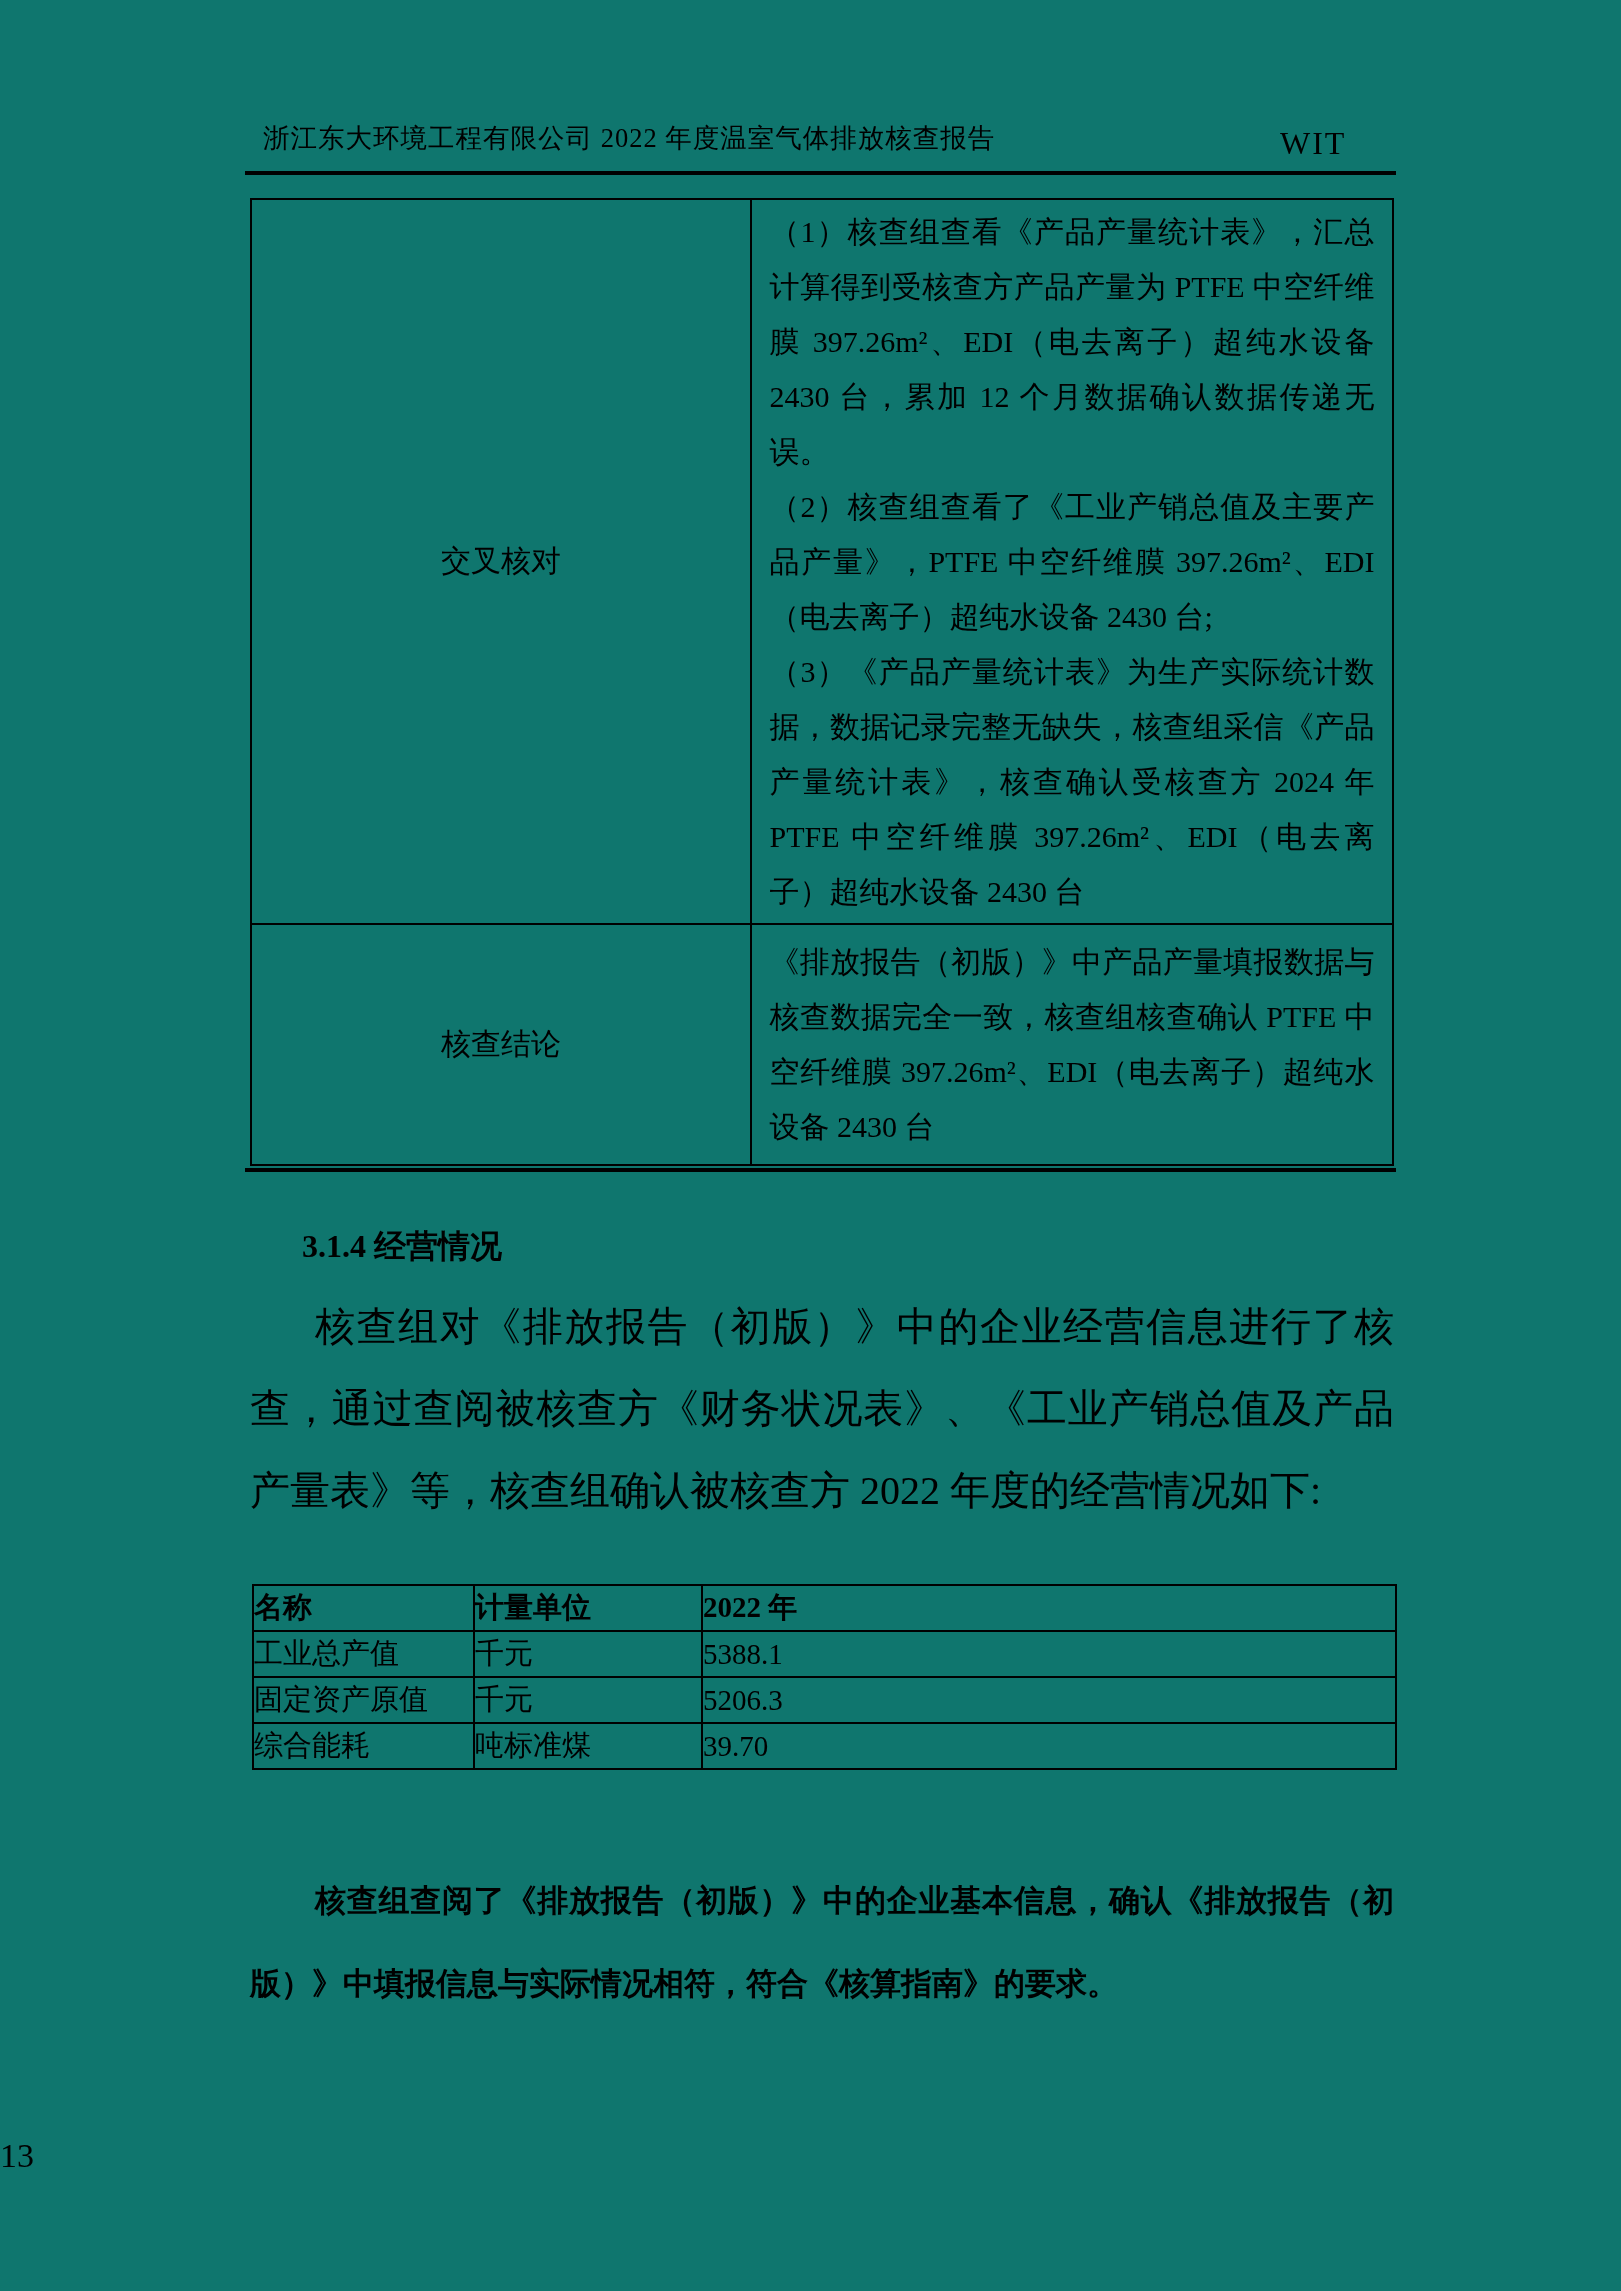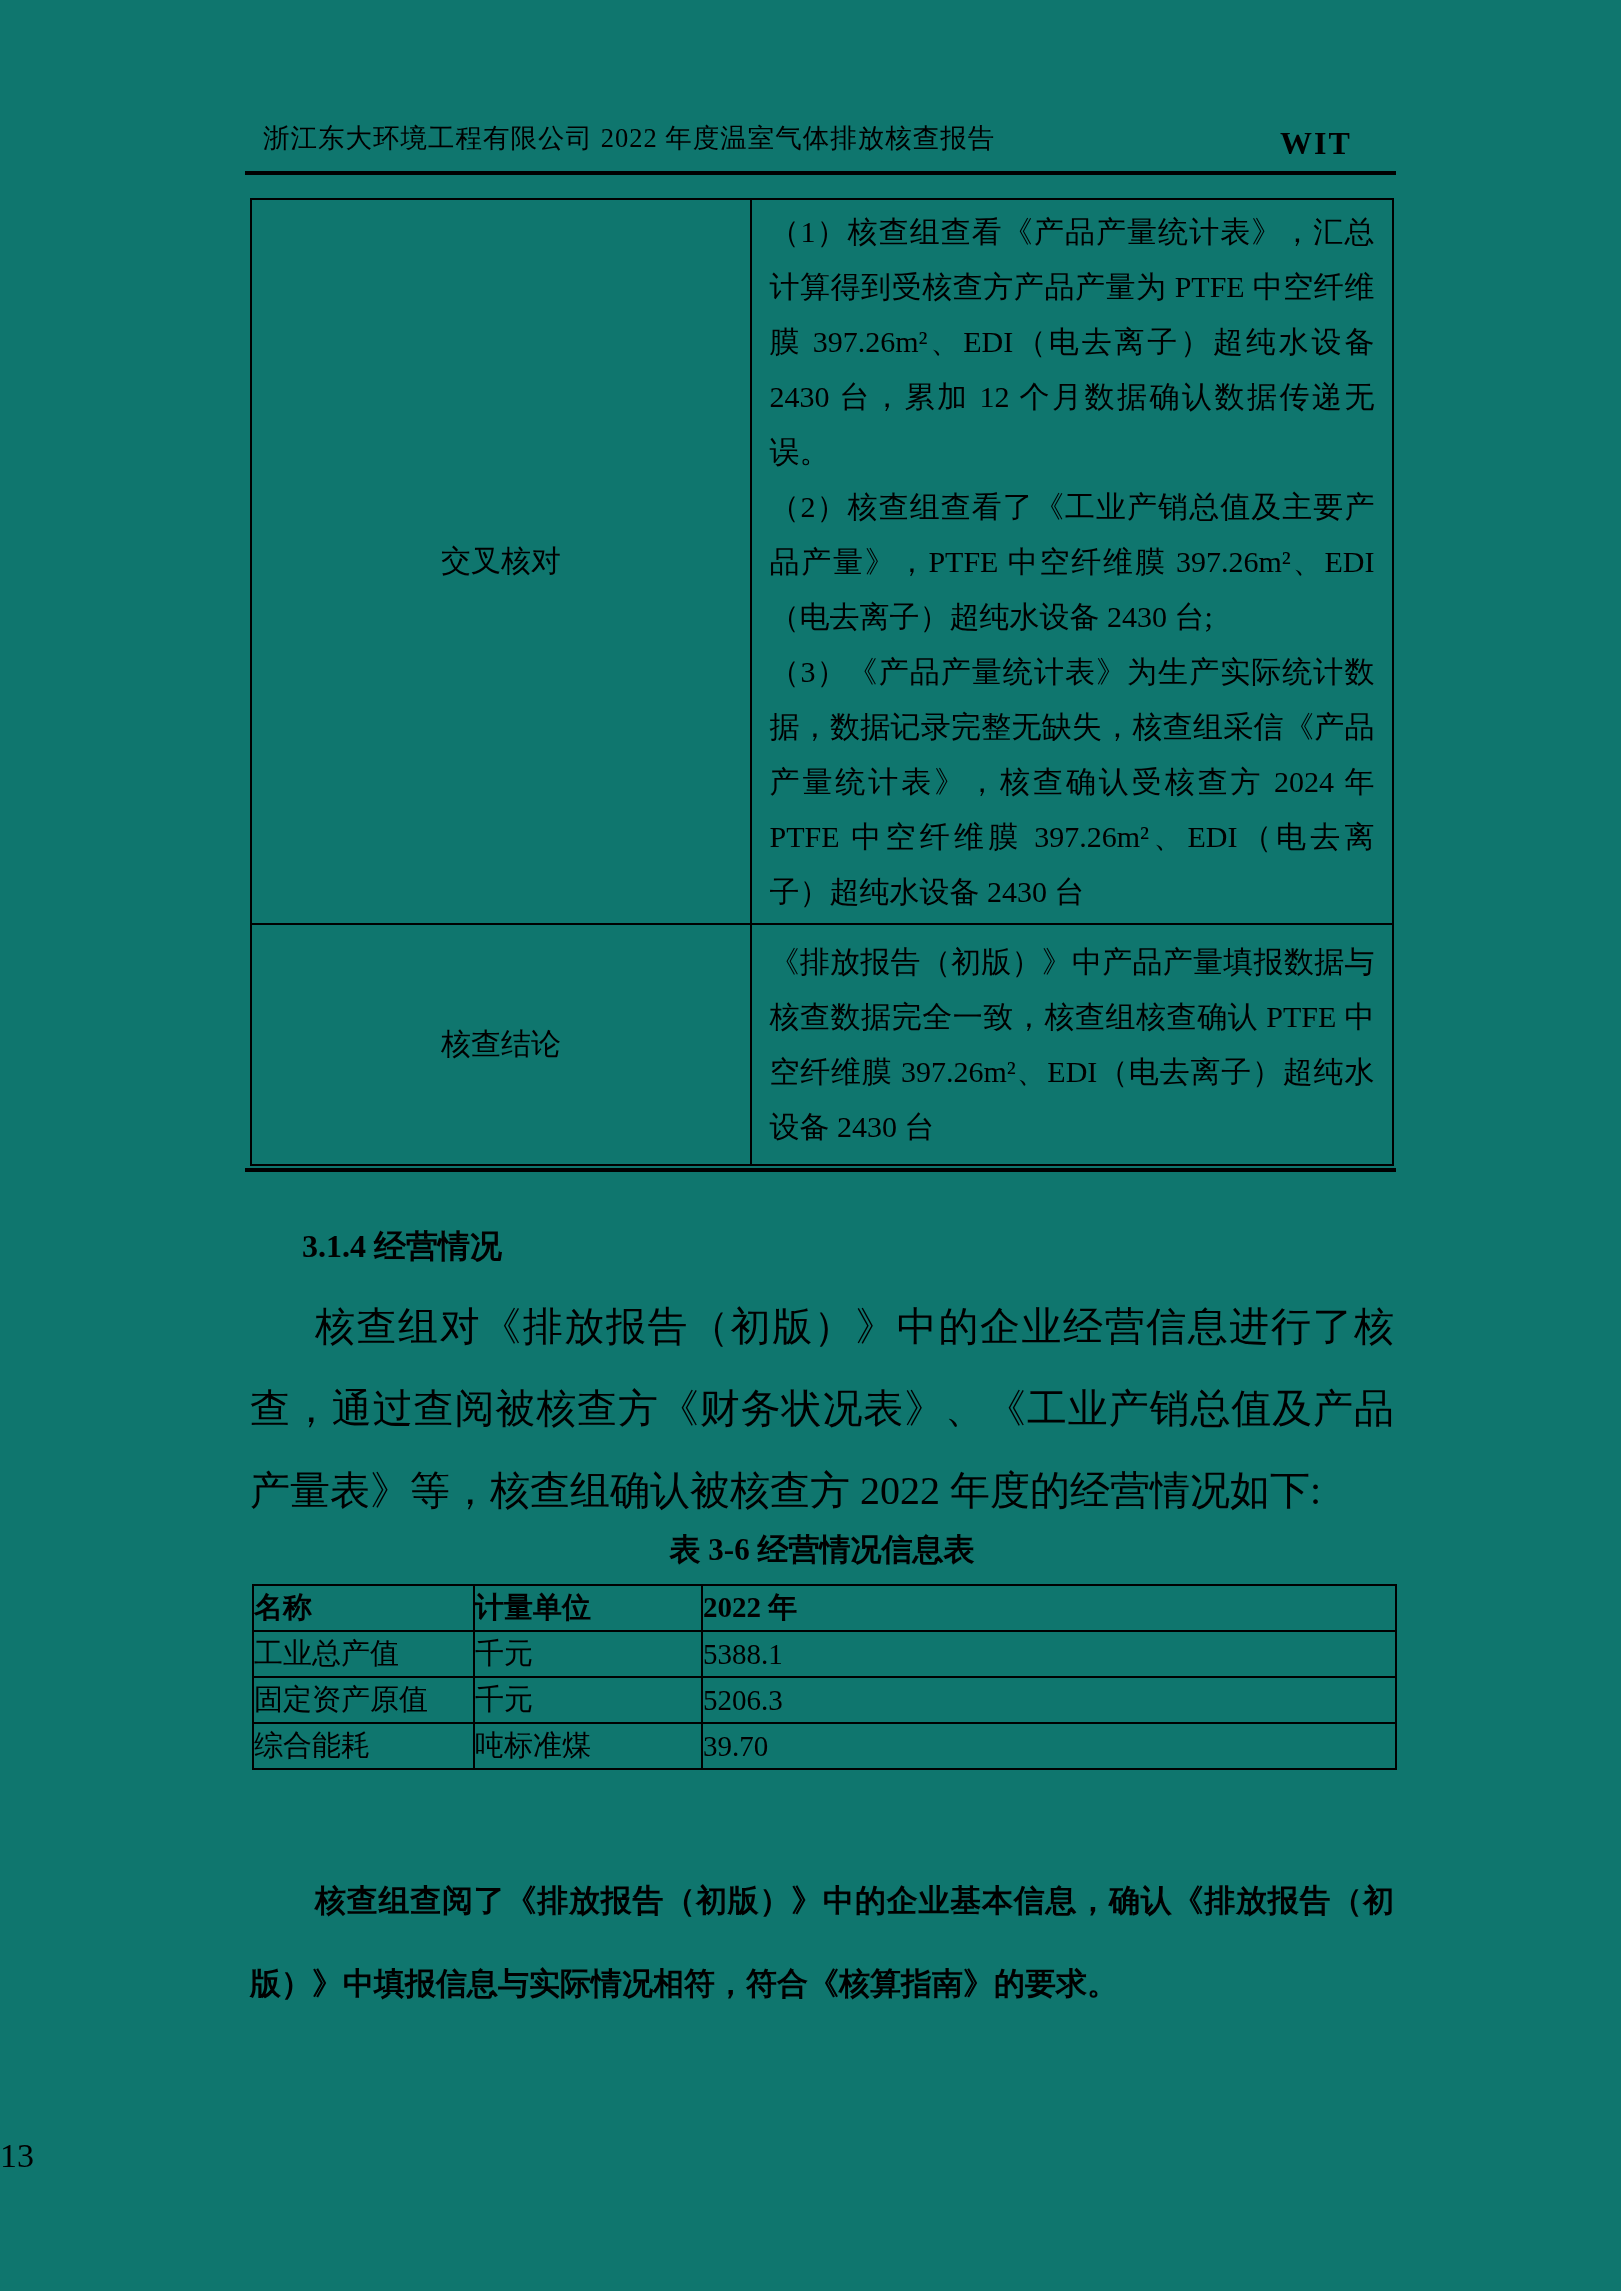--- a/index.html
+++ b/index.html
@@ -7,21 +7,21 @@
     position:relative;
     width:1621px; height:2292px;
     margin:0 auto;
     background:#0f766e;
     color:#000;
     font-family:"Liberation Serif","DejaVu Serif",serif;
     overflow:hidden;
   }
   
   .header-title { position:absolute; left:263px; top:120px; font-size:26.5px; letter-spacing:1px; white-space:nowrap; }
-  .header-logo  { position:absolute; left:1280px; top:125px; font-size:32px; letter-spacing:2px;font-weight:bold; }
+  .header-logo  { position:absolute; left:1280px; top:125px; font-size:32px; letter-spacing:2px; }
   .header-rule  { position:absolute; left:245px; top:171px; width:1151px; height:3.9px; background:#000; }
 
   
   .vtable { position:absolute; left:250px; top:198px; width:1144px; border-collapse:collapse; table-layout:fixed; }
   .vtable td { border:2px solid #000; }
   .vtable .label-cell { width:45%; text-align:center; vertical-align:middle; font-size:30px; }
   .vtable .content-cell { width:55%; padding:3.9px 17.6px; vertical-align:middle; }
   .vtable .content-cell p { margin:0; font-size:30px; line-height:55px; text-align:justify; }
   .vrow1 { height:710px; }
   .vrow2 { height:241px; }
@@ -81,21 +81,20 @@
     </tr>
   </tbody>
     </table>
 
   <div class="section-rule"></div>
 
   <div class="heading">3.1.4 经营情况</div>
 
   <div class="para1">核查组对《排放报告（初版）》中的企业经营信息进行了核查，通过查阅被核查方《财务状况表》、《工业产销总值及产品产量表》等，核查组确认被核查方 2022 年度的经营情况如下:</div>
 
-  <div class="caption">表 3-6 经营情况信息表</div>
 
   <table class="t36">
     <colgroup>
         <col style="width:221px">
         <col style="width:228px">
         <col>
       </colgroup>
     <tbody>
         <tr>
       <th>名称</th>

